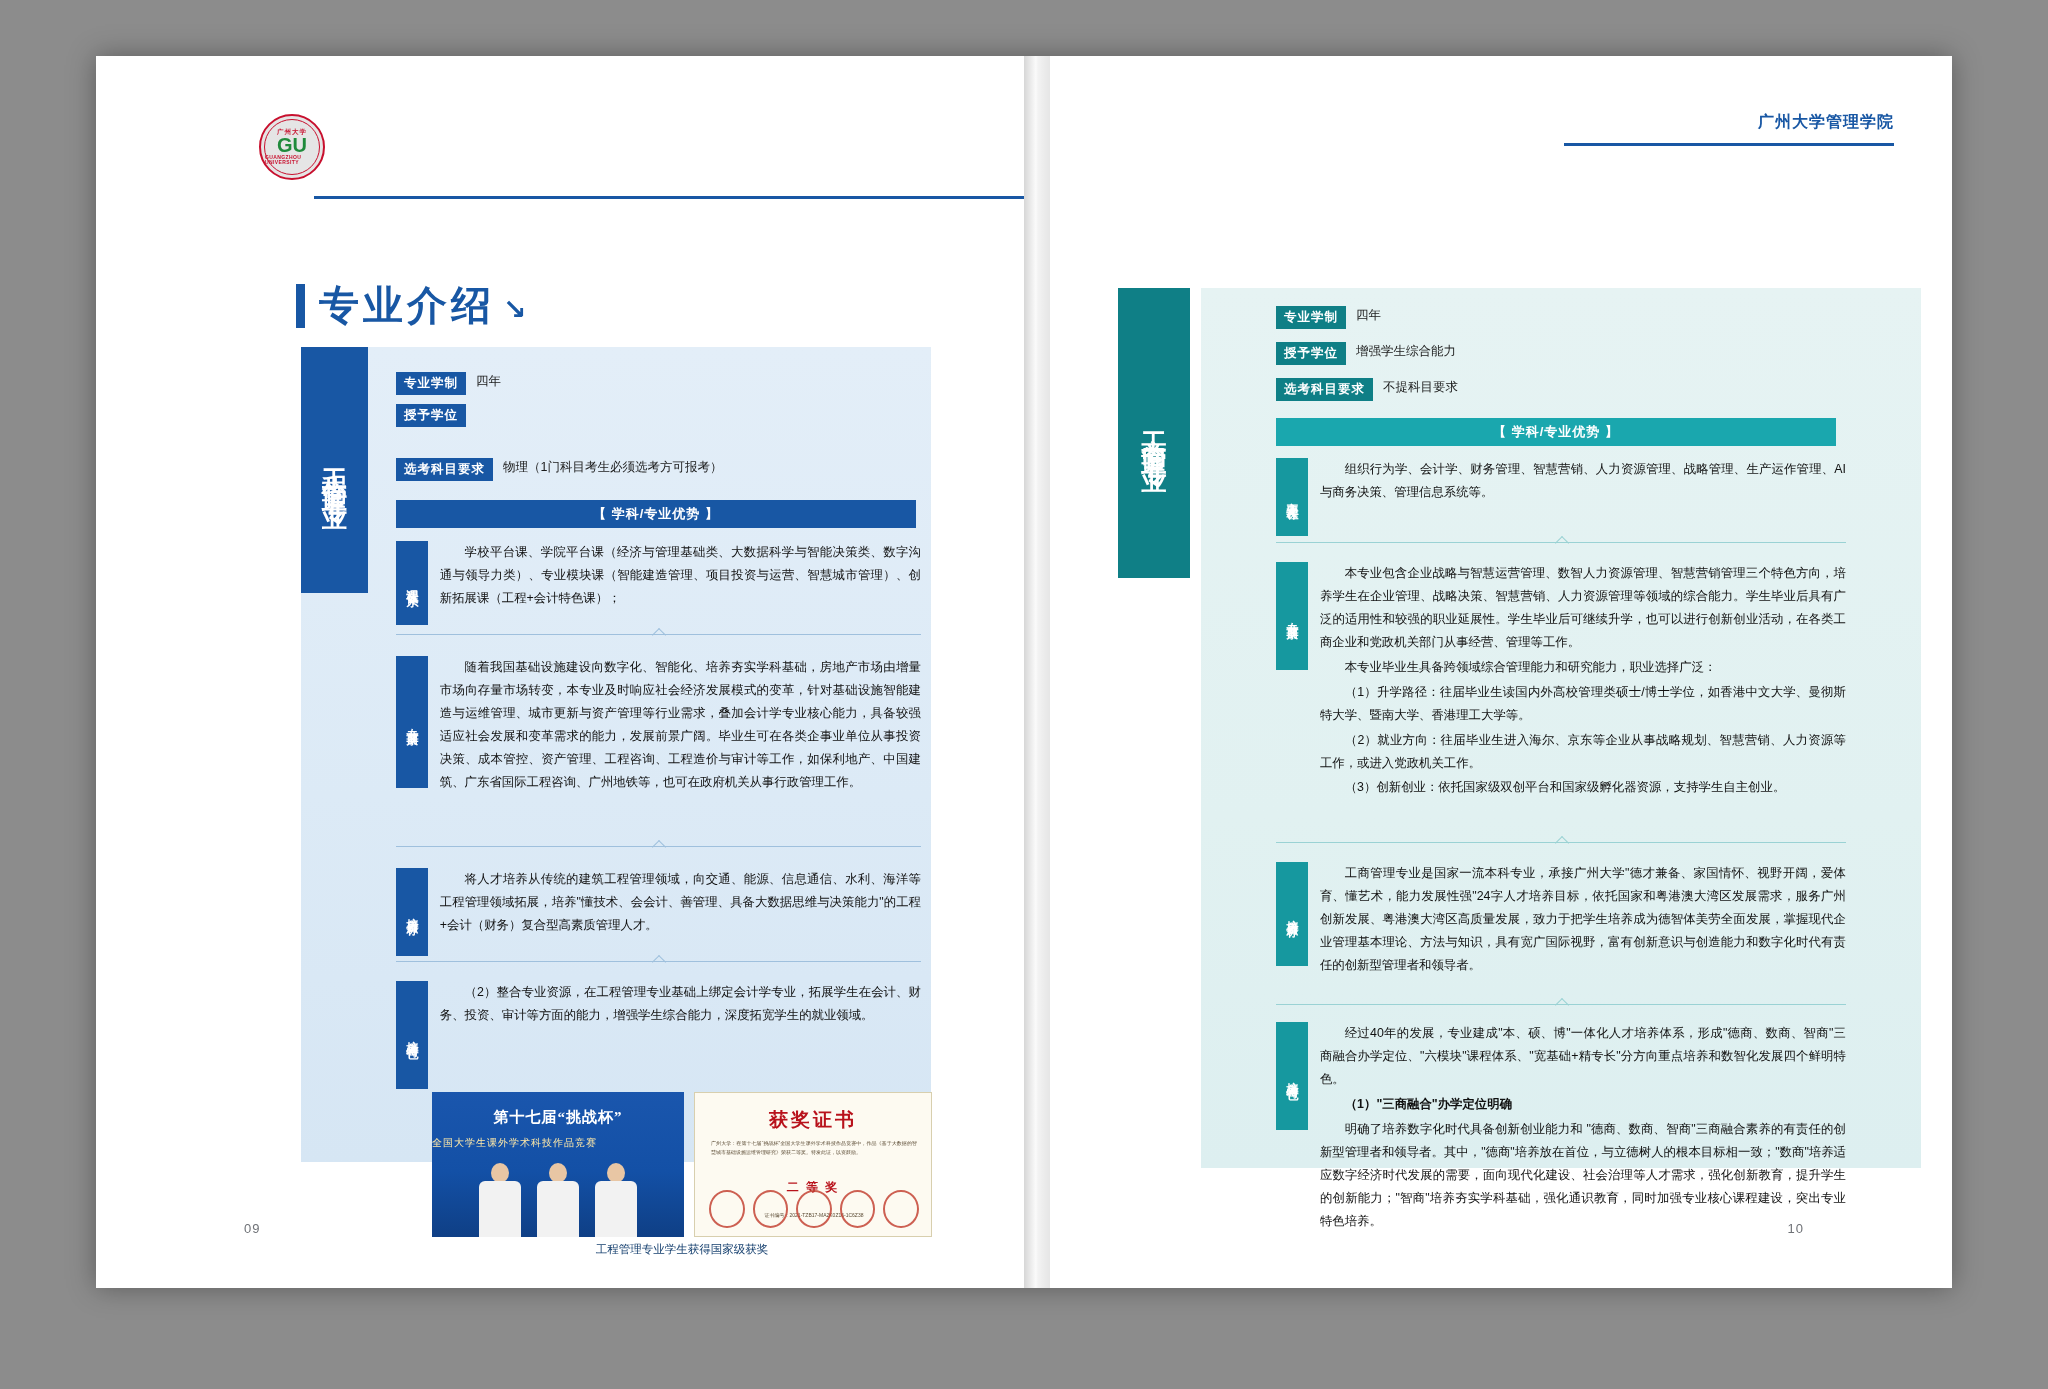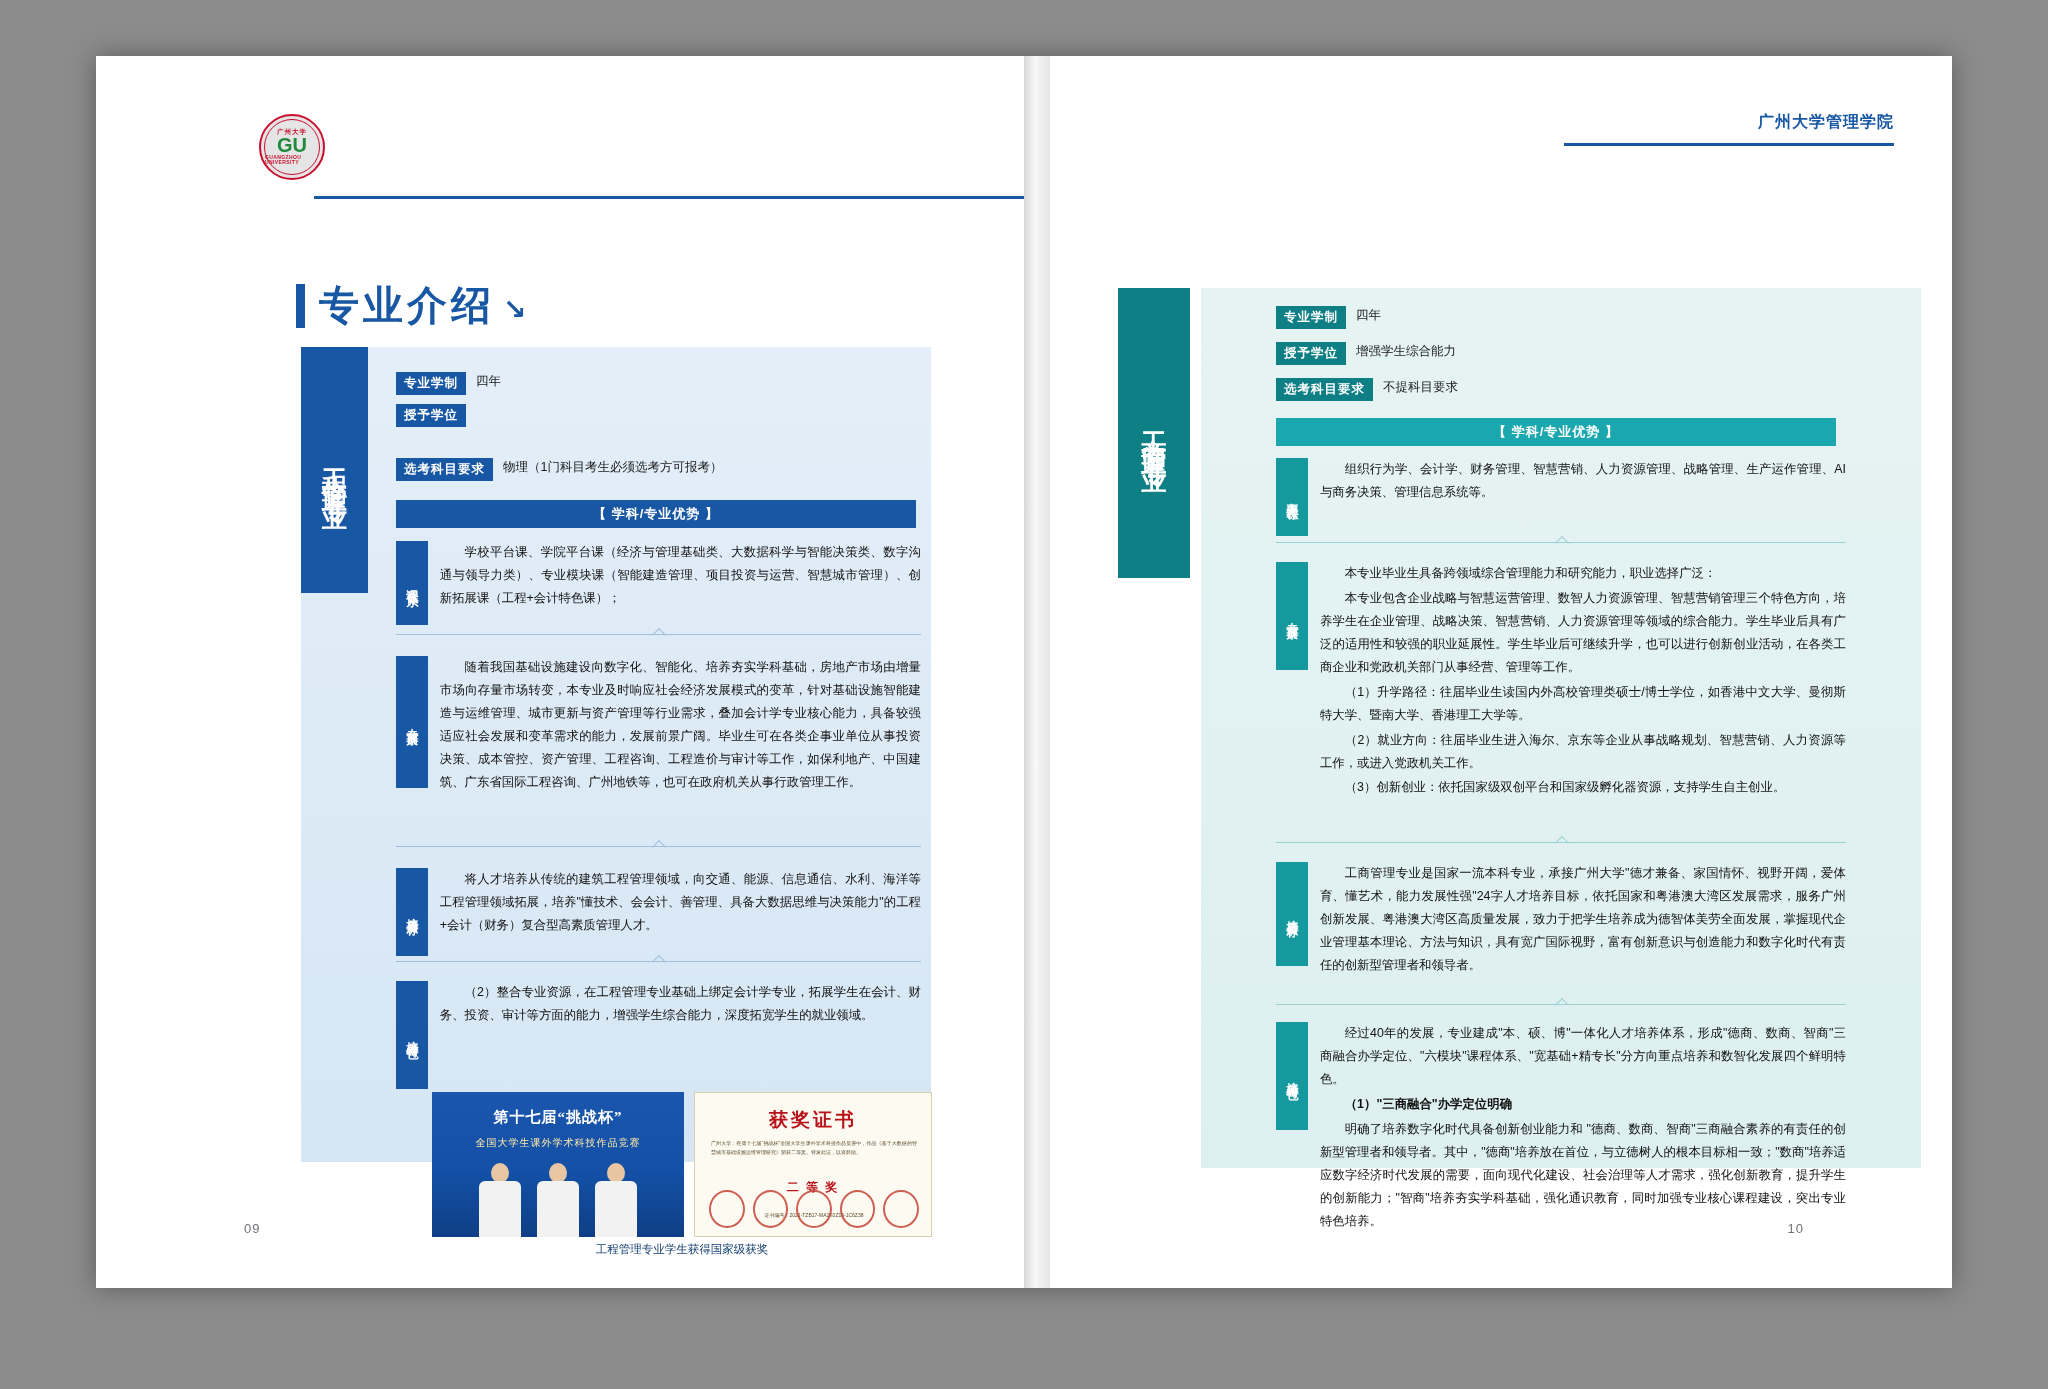--- a/index.html
+++ b/index.html
@@ -127,21 +127,21 @@
   .photo-a .banner{
     position:absolute;left:0;top:0;width:100%;height:100%;
     background:linear-gradient(180deg,#1a56ad 0%,#1350a6 55%,#0f3f85 100%);
   }
   .photo-a .bannertext{
     position:absolute;left:0;top:16px;width:100%;text-align:center;color:#fff;
     font-size:15px;font-weight:bold;letter-spacing:1px;
     font-family:"Liberation Serif","DejaVu Serif",serif;
   }
   .photo-a .bannersub{
-    position:absolute;left:0;top:44px;width:100%;text-align:center;color:#ffe9a8;
+    position:absolute;left:0;top:44px;width:100%;text-align:left;color:#ffe9a8;
     font-size:10px;letter-spacing:1px;
   }
   .photo-a .people{
     position:absolute;left:38px;bottom:0;width:176px;height:74px;display:flex;gap:16px;justify-content:center;
   }
   .photo-a .person{ width:42px;height:74px;position:relative;}
   .photo-a .person .head{
     position:absolute;left:50%;margin-left:-9px;top:0;width:18px;height:20px;border-radius:50%;background:#e8c6a4;
   }
   .photo-a .person .torso{
@@ -350,22 +350,22 @@
         <p>组织行为学、会计学、财务管理、智慧营销、人力资源管理、战略管理、生产运作管理、AI与商务决策、管理信息系统等。</p>
       </div>
     </div>
     <div class="divider divider-t" style="left:252px;top:486px;width:570px;"></div>
 
     <div class="blk blk-t" style="left:252px;top:506px;width:570px;">
       <div class="tag" style="height:96px;">
           <span>专业前景</span>
         </div>
       <div class="body" style="width:528px;">
+        <p>本专业包含企业战略与智慧运营管理、数智人力资源管理、智慧营销管理三个特色方向，培养学生在企业管理、战略决策、智慧营销、人力资源管理等领域的综合能力。学生毕业后具有广泛的适用性和较强的职业延展性。学生毕业后可继续升学，也可以进行创新创业活动，在各类工商企业和党政机关部门从事经营、管理等工作。</p>
         <p>本专业毕业生具备跨领域综合管理能力和研究能力，职业选择广泛：</p>
-        <p>本专业包含企业战略与智慧运营管理、数智人力资源管理、智慧营销管理三个特色方向，培养学生在企业管理、战略决策、智慧营销、人力资源管理等领域的综合能力。学生毕业后具有广泛的适用性和较强的职业延展性。学生毕业后可继续升学，也可以进行创新创业活动，在各类工商企业和党政机关部门从事经营、管理等工作。</p>
         <p>（1）升学路径：往届毕业生读国内外高校管理类硕士/博士学位，如香港中文大学、曼彻斯特大学、暨南大学、香港理工大学等。</p>
         <p>（2）就业方向：往届毕业生进入海尔、京东等企业从事战略规划、智慧营销、人力资源等工作，或进入党政机关工作。</p>
         <p>（3）创新创业：依托国家级双创平台和国家级孵化器资源，支持学生自主创业。</p>
       </div>
     </div>
     <div class="divider divider-t" style="left:252px;top:786px;width:570px;"></div>
 
     <div class="blk blk-t" style="left:252px;top:806px;width:570px;">
       <div class="tag" style="height:92px;">
           <span>培养目标</span>

